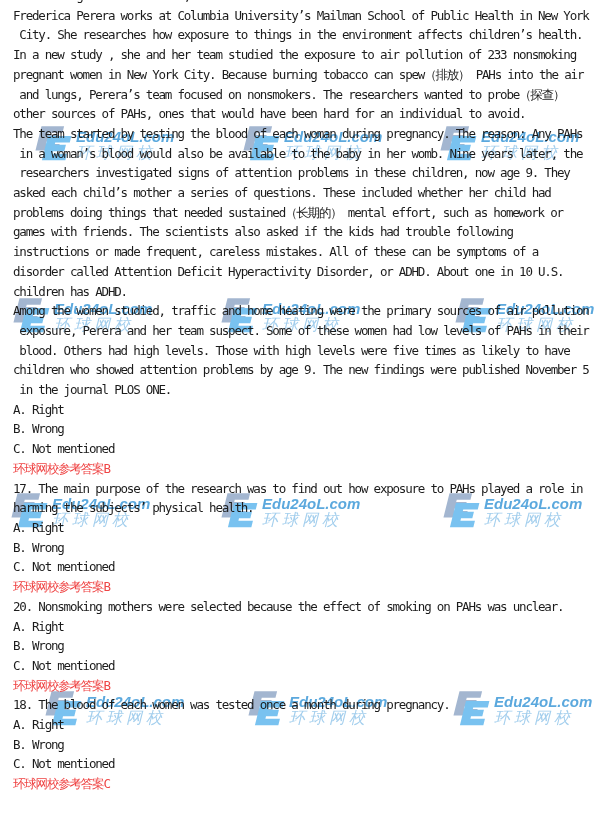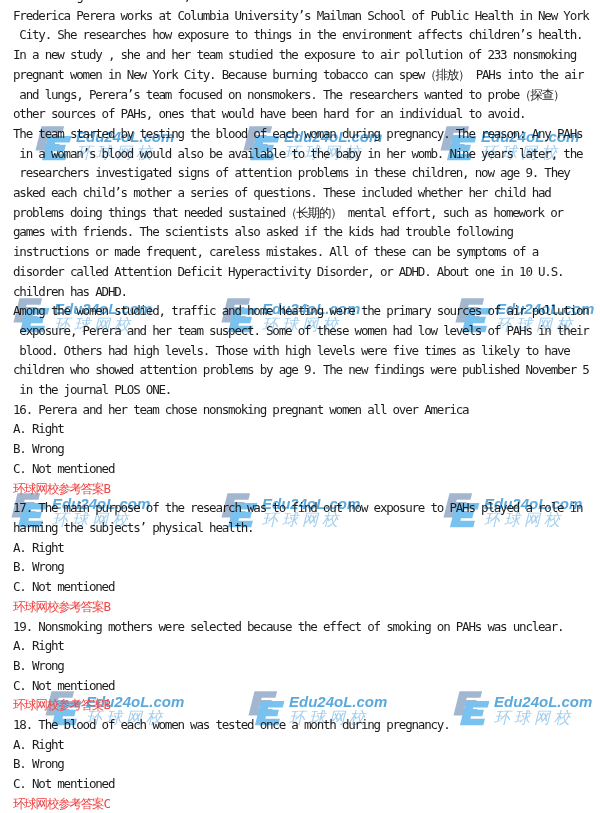--- a/index.html
+++ b/index.html
@@ -166,38 +166,37 @@
 instructions or made frequent, careless mistakes. All of these can be symptoms of a
 disorder called Attention Deficit Hyperactivity Disorder, or ADHD. About one in 10 U.S.
 children has ADHD.</p>
     <p class="para">Among the women studied, traffic and home heating were the primary sources of air pollution
  exposure, Perera and her team suspect. Some of these women had low levels of PAHs in their
  blood. Others had high levels. Those with high levels were five times as likely to have
 children who showed attention problems by age 9. The new findings were published November 5
  in the journal PLOS ONE.</p>
 
     <div class="question">
-      <div class="q-text">16. Perera and her team chose nonsmoking pregnant women all over America</div>
       <div class="option">A. Right</div>
       <div class="option">B. Wrong</div>
       <div class="option">C. Not mentioned</div>
       <div class="answer">环球网校参考答案B</div>
     </div>
 
     <div class="question">
       <div class="q-text">17. The main purpose of the research was to find out how exposure to PAHs played a role in
 harming the subjects’ physical health.</div>
       <div class="option">A. Right</div>
       <div class="option">B. Wrong</div>
       <div class="option">C. Not mentioned</div>
       <div class="answer">环球网校参考答案B</div>
     </div>
 
     <div class="question">
-      <div class="q-text">19. Nonsmoking mothers were selected because the effect of smoking on PAHs was unclear.</div>
+      <div class="q-text">20. Nonsmoking mothers were selected because the effect of smoking on PAHs was unclear.</div>
       <div class="option">A. Right</div>
       <div class="option">B. Wrong</div>
       <div class="option">C. Not mentioned</div>
       <div class="answer">环球网校参考答案B</div>
     </div>
 
     <div class="question">
       <div class="q-text">18. The blood of each women was tested once a month during pregnancy.</div>
       <div class="option">A. Right</div>
       <div class="option">B. Wrong</div>

